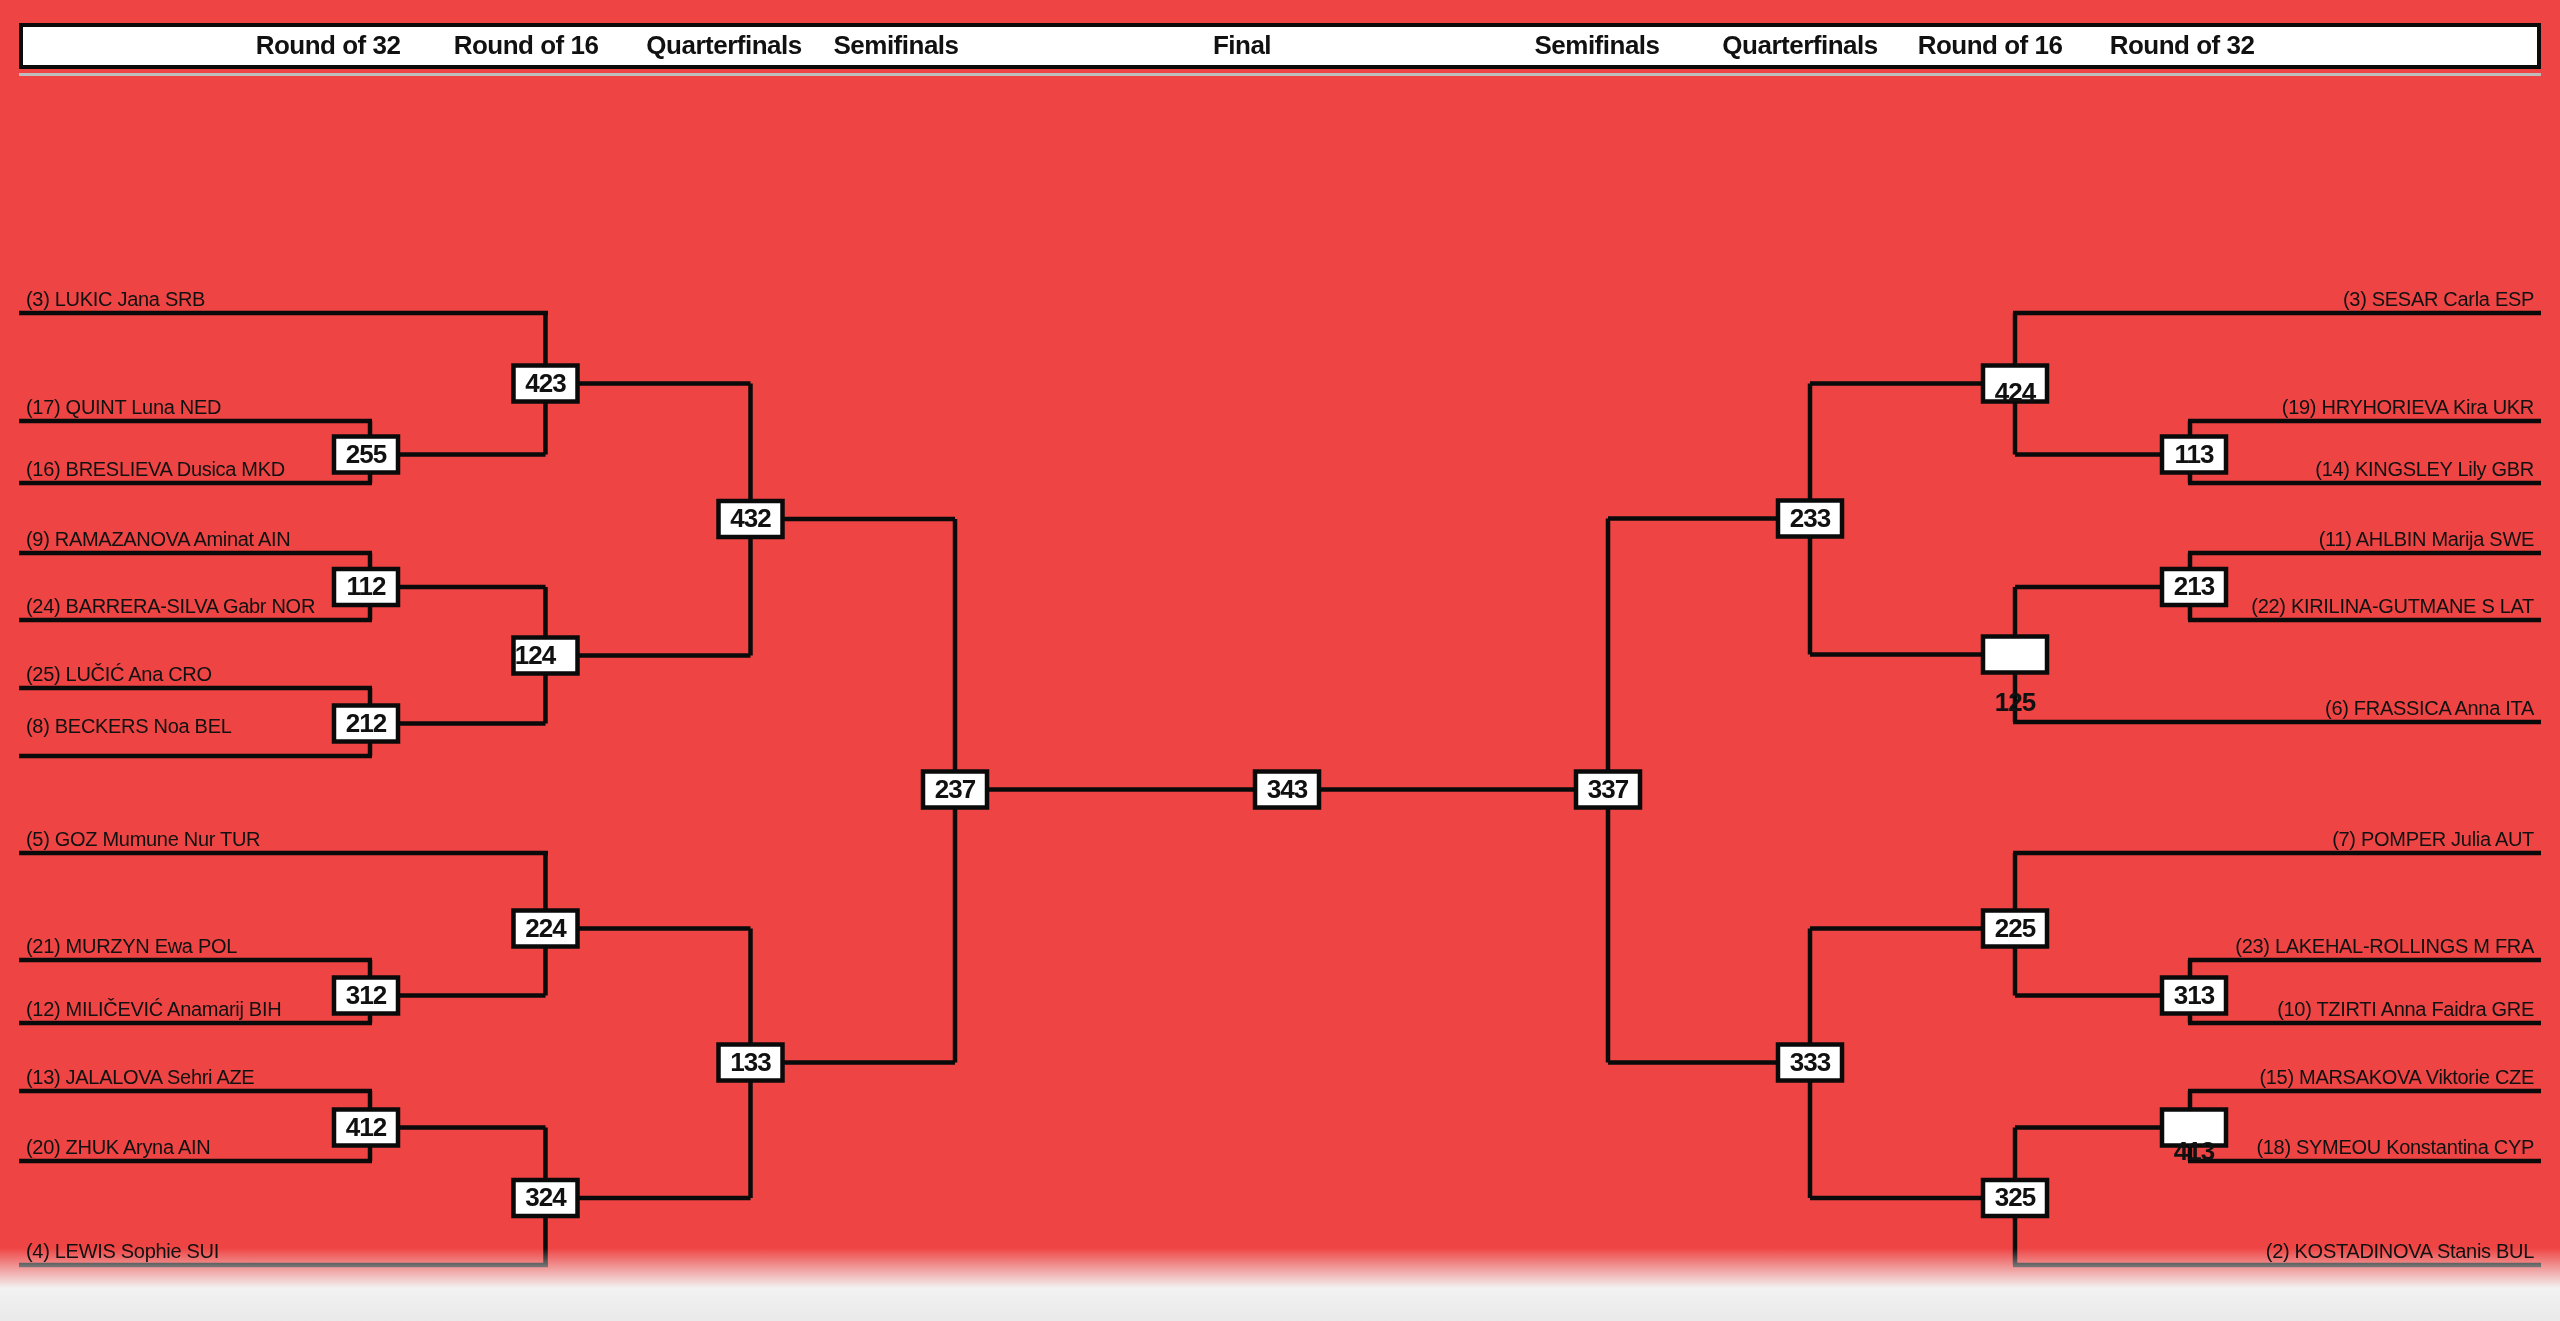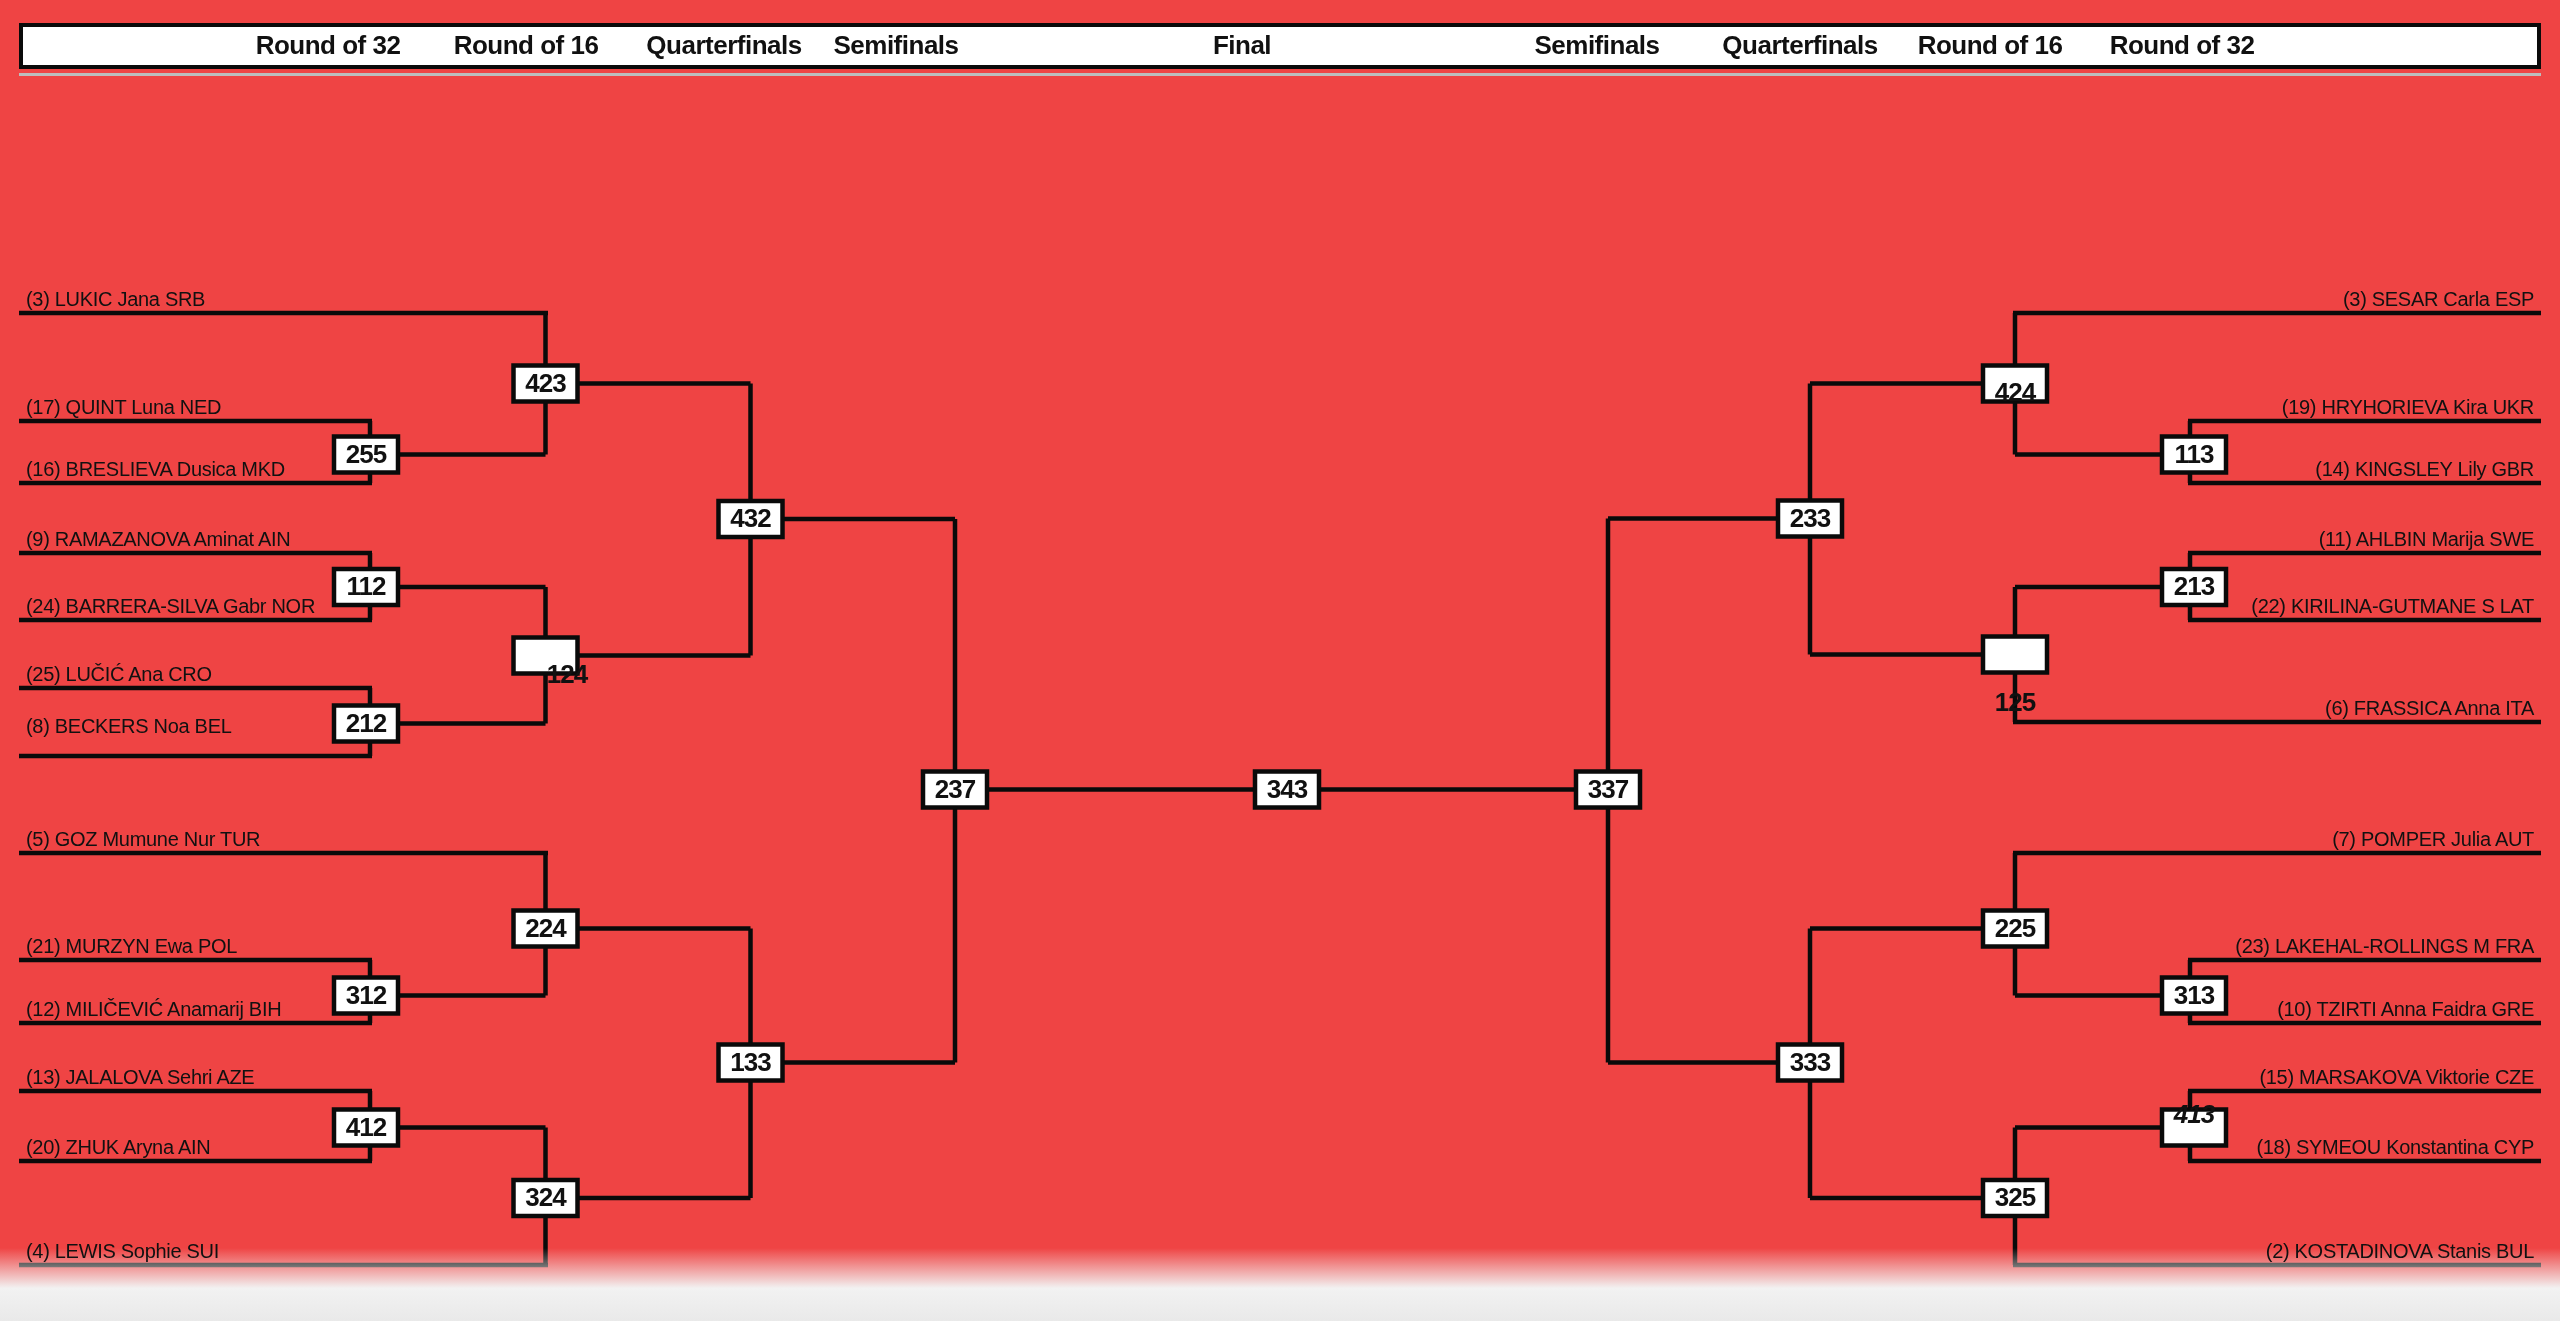--- a/index.html
+++ b/index.html
@@ -225,34 +225,34 @@
     <div class="pr" style="top: 695px;">(6) FRASSICA Anna ITA</div>
     <div class="pr" style="top: 826px;">(7) POMPER Julia AUT</div>
     <div class="pr" style="top: 933px;">(23) LAKEHAL-ROLLINGS M FRA</div>
     <div class="pr" style="top: 996px;">(10) TZIRTI Anna Faidra GRE</div>
     <div class="pr" style="top: 1064px;">(15) MARSAKOVA Viktorie CZE</div>
     <div class="pr" style="top: 1134px;">(18) SYMEOU Konstantina CYP</div>
     <div class="pr" style="top: 1238px;">(2) KOSTADINOVA Stanis BUL</div>
     <div class="mnum" style="left: 513.5px; top: 365.5px;">423</div>
     <div class="mnum" style="left: 334px; top: 436.5px;">255</div>
     <div class="mnum" style="left: 334px; top: 569px;">112</div>
-    <div class="mnum" style="left: 535px; top: 637.5px; margin-top: 19px;">124</div>
+    <div class="mnum" style="left: 503px; top: 637.5px;">124</div>
     <div class="mnum" style="left: 334px; top: 705.5px;">212</div>
     <div class="mnum" style="left: 718.5px; top: 501px;">432</div>
     <div class="mnum" style="left: 513.5px; top: 910.5px;">224</div>
     <div class="mnum" style="left: 334px; top: 977.5px;">312</div>
     <div class="mnum" style="left: 334px; top: 1109.5px;">412</div>
     <div class="mnum" style="left: 513.5px; top: 1180px;">324</div>
     <div class="mnum" style="left: 718.5px; top: 1044.5px;">133</div>
     <div class="mnum" style="left: 923px; top: 771.5px;">237</div>
     <div class="mnum" style="left: 1255px; top: 771.5px;">343</div>
     <div class="mnum" style="left: 1576px; top: 771.5px;">337</div>
     <div class="mnum" style="left: 1983px; top: 375px;">424</div>
     <div class="mnum" style="left: 2162px; top: 436.5px;">113</div>
     <div class="mnum" style="left: 2162px; top: 569px;">213</div>
     <div class="mnum" style="left: 1983px; top: 636.5px; margin-top: 48px;">125</div>
     <div class="mnum" style="left: 1778px; top: 500.5px;">233</div>
     <div class="mnum" style="left: 1983px; top: 910.5px;">225</div>
     <div class="mnum" style="left: 2162px; top: 977.5px;">313</div>
-    <div class="mnum" style="left: 2162px; top: 1097px; font-style: italic;">413</div>
+    <div class="mnum" style="left: 2162px; top: 1134px;">413</div>
     <div class="mnum" style="left: 1983px; top: 1180px;">325</div>
     <div class="mnum" style="left: 1778px; top: 1044.5px;">333</div>
   </div>
 
 </body></html>

